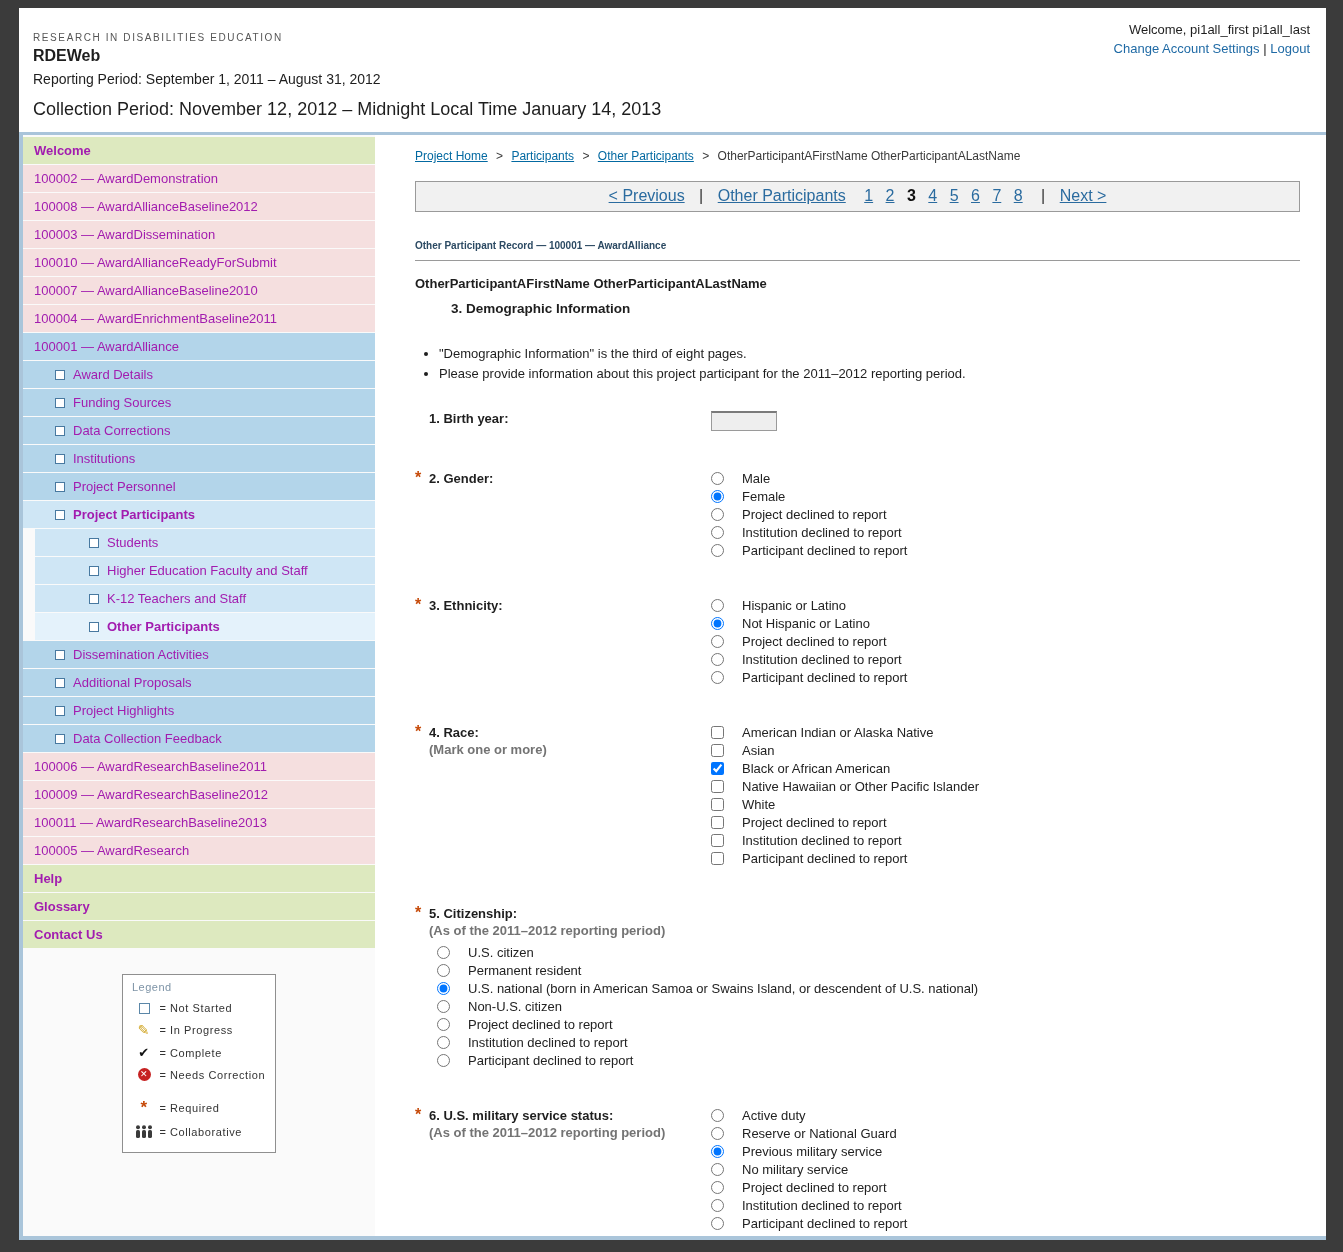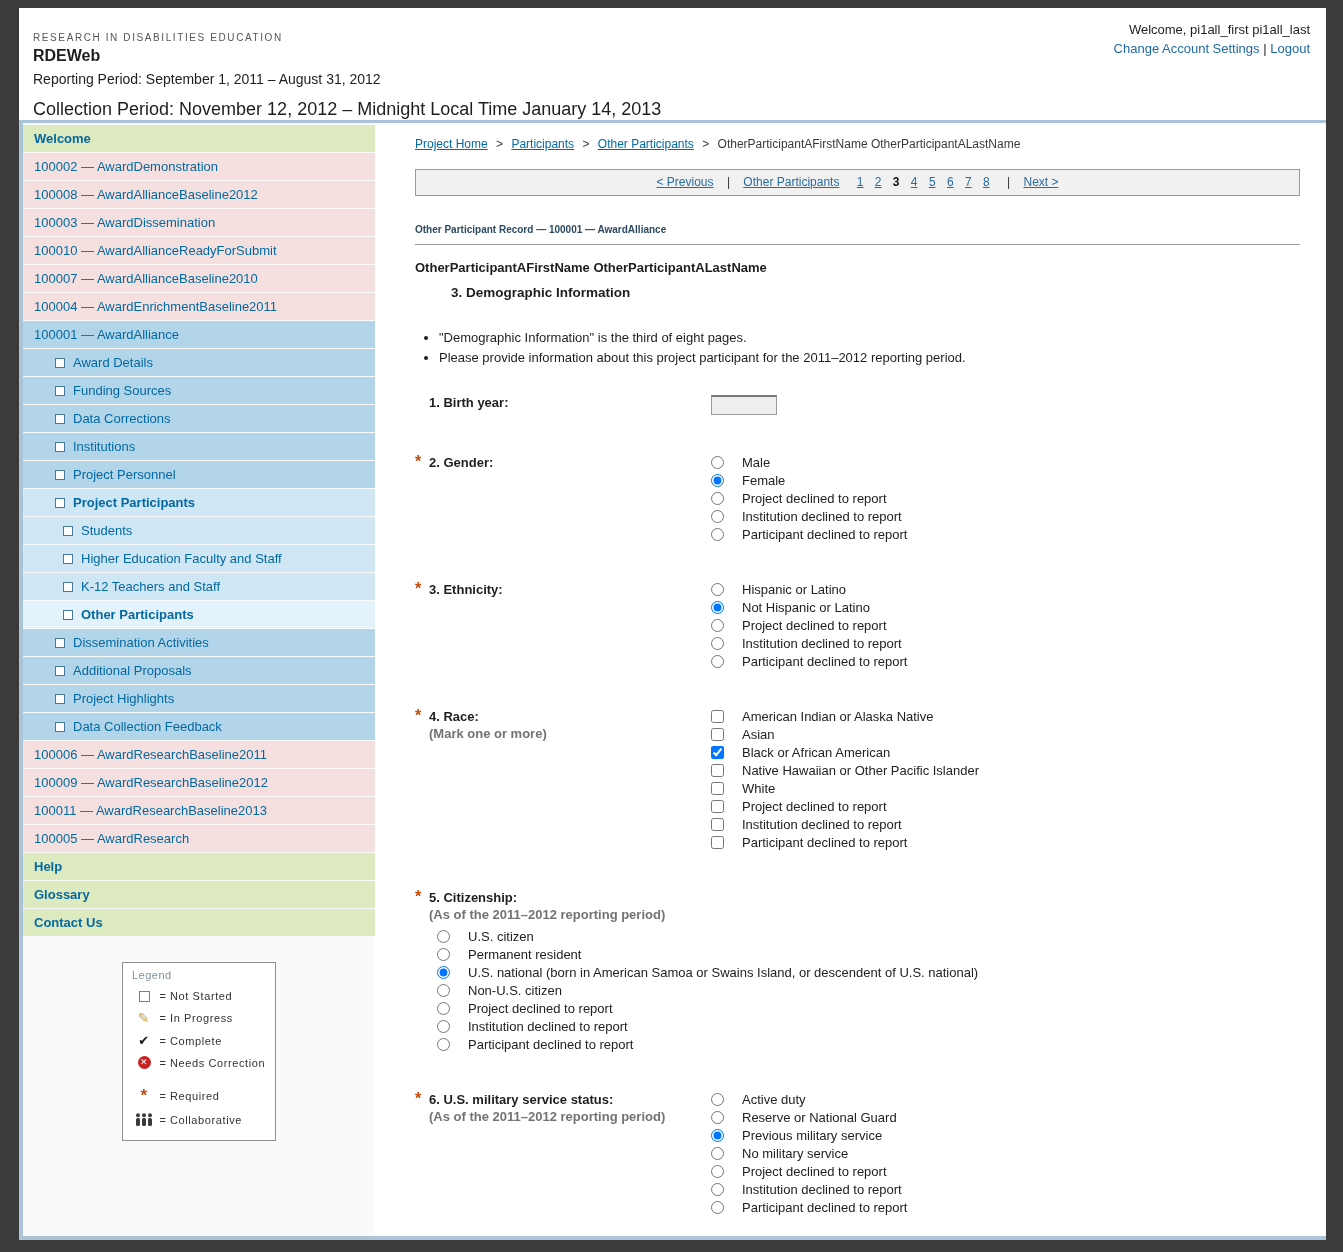--- a/index.html
+++ b/index.html
@@ -3,41 +3,41 @@
 <meta charset="utf-8">
 <style>
   * { box-sizing: border-box; }
   html, body { margin:0; padding:0; }
   body { background:#2e2e2e; font-family:"Liberation Sans","DejaVu Sans",sans-serif; color:#222; }
 
   .frame { width:1343px; height:1252px; background:#3b3b3b; padding:8px 17px 12px 19px; margin:0 auto; overflow:hidden; }
   .page  { background:#ffffff; width:100%; height:100%; display:flex; flex-direction:column; border-bottom:4px solid #aac5da; }
 
   
-  .header { display:flex; justify-content:space-between; padding:12px 16px 0 14px; flex:none; }
+  .header { display:flex; justify-content:space-between; padding:12px 16px 12px 14px; flex:none; }
   .org-title { font-size:10px; letter-spacing:1.6px; color:#555; margin-top:12px; }
   .app-title { font-size:16px; font-weight:bold; color:#1e1e1e; margin-top:4px; }
   .reporting-period { font-size:14px; color:#1e1e1e; margin-top:6px; }
   .collection-period { font-size:18px; color:#1e1e1e; margin-top:12px; }
   .header-right { text-align:right; font-size:13px; padding-top:2px; white-space:nowrap; }
   .welcome-text { color:#1e1e1e; }
   .account-links { margin-top:4px; color:#1e1e1e; }
   .account-links a { color:#1f6aa5; text-decoration:none; cursor:pointer; }
 
   
   .body { display:flex; border-top:3px solid #a9c4da; flex:1; min-height:0; border-left:4px solid #aac5da; }
 
   
   .sidebar { width:352px; flex:none; background:#fafafa; overflow:hidden; padding-top:2px; }
-  .s-item { height:27px; display:flex; align-items:center; padding:0 8px 0 11px; margin-bottom:1px; font-size:13px; color:#0369a1; cursor:pointer; }
+  .s-item { height:27px; display:flex; align-items:center; padding:0 8px 0 11px; margin-bottom:1px; font-size:13px; color:#a21caf; cursor:pointer; }
   .s-item.green { background:#dde9bf; font-weight:bold; }
   .s-item.pink  { background:#f5dfdf; }
   .s-item.blue  { background:#b3d5ea; }
   .s-item.sub    { padding-left:32px; }
-  .s-item.subsub { padding-left:40px; }
+  .s-item.subsub { padding-left:54px;margin-left:12px; }
   .s-item.sel  { background:#cfe6f5; }
   .s-item.sel2 { background:#e4f2fb; }
   .s-item.bold { font-weight:bold; }
   .cb-icon { width:10px; height:10px; border:1px solid #4879a0; background:#fff; display:inline-block; margin-right:8px; flex:none; }
 
   
   .legend { width:154px; margin:26px auto 0; background:#fff; border:1px solid #8f8f8f; padding:6px 9px 14px; font-size:11px; color:#333; }
   .legend-title { color:#7d93a6; font-size:11px; letter-spacing:0.5px; }
   .legend-row { display:flex; align-items:center; margin-top:9px; letter-spacing:0.6px; }
   .legend-row.gap { margin-top:18px; }
@@ -48,21 +48,21 @@
   .i-check { color:#111; font-size:13px; font-weight:bold; line-height:1; }
   .i-badx { width:13px; height:13px; border-radius:50%; background:#c62222; color:#fff; font-size:9px; line-height:13px; text-align:center; font-weight:bold; display:inline-block; }
   .i-req { color:#c64a09; font-size:17px; font-weight:bold; line-height:1; }
 
   
   .main { flex:1; padding:14px 26px 0 40px; font-size:13px; min-width:0; }
   .breadcrumb { font-size:12px; color:#3a3a3a; }
   .breadcrumb a { color:#0369a1; text-decoration:underline; cursor:pointer; }
   .breadcrumb .sep { margin:0 5px; color:#3a3a3a; }
 
-  .pagebar { margin-top:18px; border:1px solid #9a9a9a; background:#f1f1f1; padding:5px 0 6px; text-align:center; font-size:12px; color:#333; }
+  .pagebar { margin-top:18px; border:1px solid #9a9a9a; background:#f1f1f1; padding:5px 0 6px; text-align:center; font-size:16px; color:#333; }
   .pagebar a { color:#2a6b9f; text-decoration:underline; cursor:pointer; }
   .pagebar .pg { margin:0 4px; }
   .pagebar .cur { font-weight:bold; color:#111; margin:0 4px; }
   .pagebar .bar { margin:0 10px; color:#333; }
   .pagebar .sect { margin-right:10px; }
 
   .record-title { margin-top:28px; font-size:10px; font-weight:bold; color:#2c4a63; padding-bottom:9px; border-bottom:1px solid #9a9a9a; }
   .participant-name { margin-top:15px; font-weight:bold; font-size:13px; color:#1e1e1e; }
   .section-title { margin-top:10px; margin-left:36px; font-weight:bold; font-size:13.5px; color:#1e1e1e; }
 

